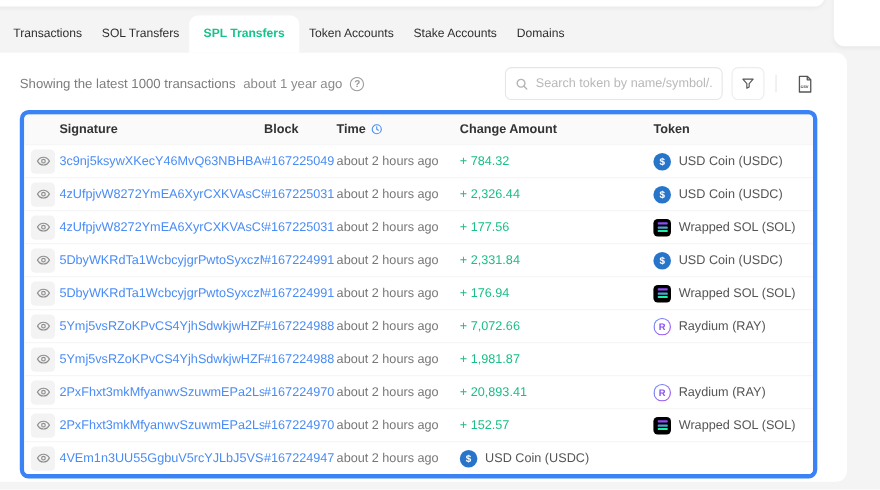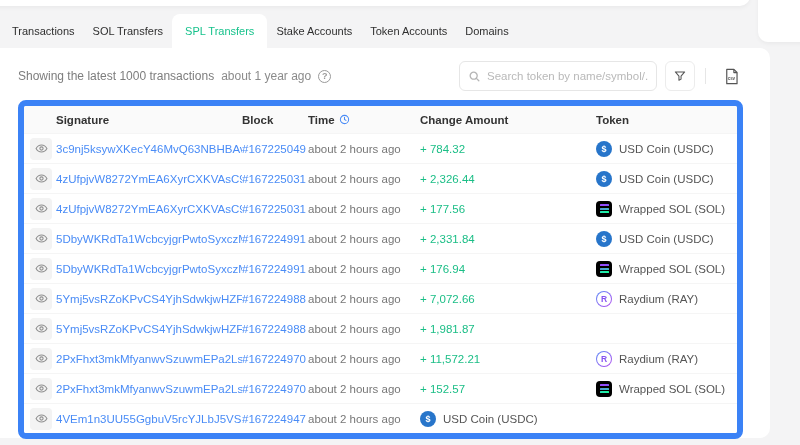--- a/index.html
+++ b/index.html
@@ -26,21 +26,21 @@
     position:absolute; top:14px; left:3px; height:34px;
     display:flex; align-items:flex-end;
   }
   .tab {
     height:34px; display:flex; align-items:center;
     padding:0 9px; font-size:11px; color:#2f2f2f; cursor:pointer;
     white-space:nowrap;
   }
   .tab.active {
     background:#fff; border-radius:8px 8px 0 0;
-    font-weight:400; color:var(--accent); padding:0 13px;
+    font-weight:700; color:var(--accent); padding:0 13px;
   }
   
   .card {
     position:absolute; top:48px; left:-12px; width:782px; height:390px;
     background:#fff; border-radius:10px;
   }
   .toolbar {
     display:flex; justify-content:space-between; align-items:center;
     padding:13px 24px 9px 30px; height:52px;
   }
@@ -62,21 +62,21 @@
   }
   .search-box input::placeholder { color:#b9b9b9; }
   .icon-btn {
     width:30px; height:30px; display:flex; align-items:center; justify-content:center;
     background:#fff; border:1px solid #ececec; border-radius:6px; cursor:pointer; margin-left:8px;
   }
   .icon-btn.plain { border:none; }
   .vdiv { width:1px; height:16px; background:#e6e6e6; margin-left:10px; margin-right:2px; }
   
   .table {
-    margin:0 27px 0 30px; border:6px solid #3b82f6; border-radius:8px;
+    margin:0 27px 0 30px; border:4px solid #3b82f6; border-radius:8px;
     overflow:hidden; font-size:11.5px;
   }
   .thead, .tr {
     display:grid;
     grid-template-columns:26px 186px 66px 112px 176px 1fr;
     align-items:center; padding-left:6px;
   }
   .thead { background:#fafafa; height:27px; font-weight:700; color:#333; }
   .th { display:flex; align-items:center; gap:4px; }
   .tr { height:30px; border-top:1px solid #f5f5f5; background:#fff; }
@@ -114,22 +114,22 @@
 </head>
 <body>
 
 <div class="card-bottom-a"></div>
 <div class="card-bottom-b"></div>
 
 <div class="tabs" id="tabs">
     <div class="tab">Transactions</div>
     <div class="tab">SOL Transfers</div>
     <div class="tab active">SPL Transfers</div>
+    <div class="tab">Token Accounts</div>
     <div class="tab">Stake Accounts</div>
-    <div class="tab">Token Accounts</div>
     <div class="tab">Domains</div>
   </div>
 
 <div class="card">
   <div class="toolbar">
     <div class="toolbar-left">
       <span>Showing the latest 1000 transactions</span>
       <span class="ago">about 1 year ago</span>
       <span class="help-icon">?</span>
     </div>
@@ -342,21 +342,21 @@
                 <svg width="13" height="13" viewBox="0 0 24 24" fill="none" stroke="#8f8f8f" stroke-width="2">
                   <path d="M2 12s3.5-6.5 10-6.5S22 12 22 12s-3.5 6.5-10 6.5S2 12 2 12z"></path>
                   <circle cx="12" cy="12" r="3"></circle>
                 </svg>
               </span>
             </button>
           </div>
           <a class="lnk">2PxFhxt3mkMfyanwvSzuwmEPa2Lso7...</a>
           <a class="lnk">#167224970</a>
           <span class="time-cell">about 2 hours ago</span>
-          <span class="amount">+ 11,572.21</span>
+          <span class="amount">+ 20,893.41</span>
           <span class="token-cell">
             <span class="tk ray">
               <b>R</b>
             </span>
             <span>Raydium (RAY)</span>
           </span>
         </div>
         <div class="tr">
           <div>
             <button class="eye-btn">

